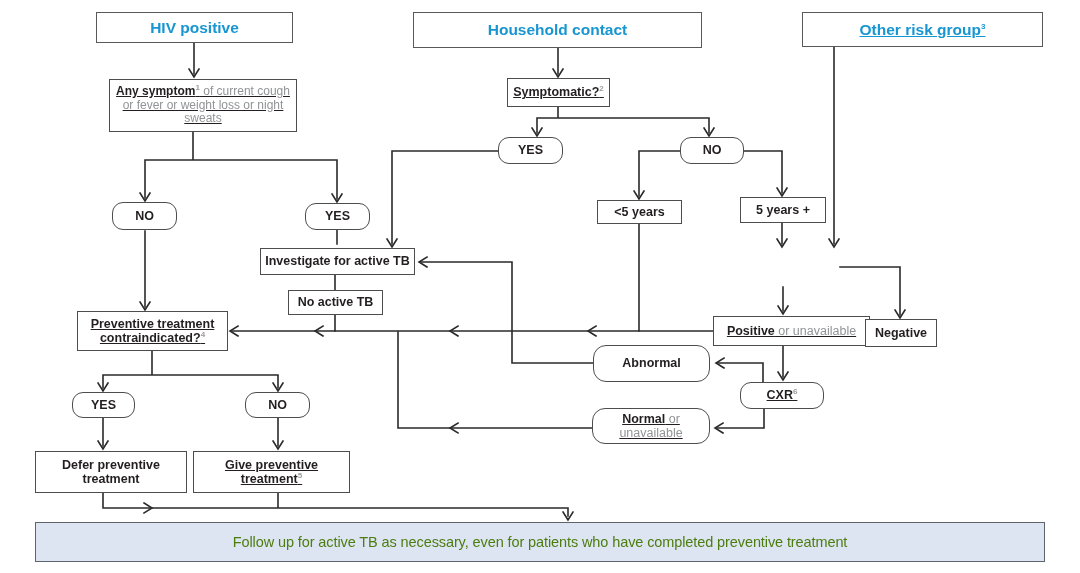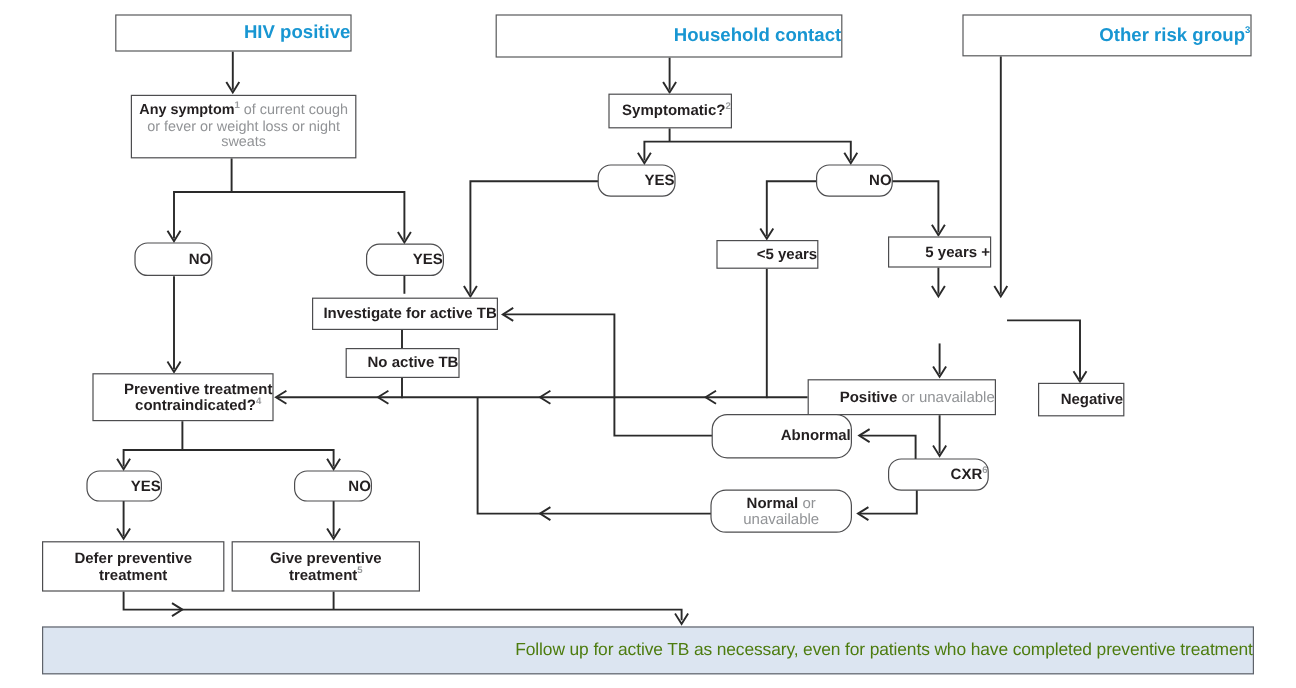--- a/index.html
+++ b/index.html
@@ -5,38 +5,38 @@
   html,body{margin:0;padding:0;background:#ffffff;}
   #stage{
     position:relative;width:1080px;height:573px;background:#ffffff;
     font-family:"Liberation Sans","DejaVu Sans",sans-serif;
     color:#231f20;overflow:hidden;
   }
   #wires{position:absolute;left:0;top:0;z-index:1;}
   .box{
     position:absolute;z-index:2;background:#ffffff;
     border:1.3px solid #4d4d4f;
-    display:flex;align-items:center;justify-content:flex-end;
+    display:flex;align-items:center;justify-content:center;
     text-align:center;font-weight:bold;font-size:12.5px;line-height:1.15;
     box-sizing:border-box;color:#231f20;
   }
   .pill{border-radius:11px;}
   .bigpill{border-radius:13px;}
   .hdr{
     border:1.8px solid #58595b;font-size:15.5px;color:#1896d2;
   }
   .hdr sup{color:#1896d2;}
   .gray{font-weight:normal;color:#919396;}
   sup{font-size:8px;color:#9a9c9e;line-height:0;vertical-align:super;font-weight:bold;}
   .sym{font-size:12px;}
   .bar{
     background:#dce5f1;border:1.5px solid #5f636b;font-weight:normal;
     color:#4d7c0f;font-size:14.5px;letter-spacing:-0.1px;
   }
-  .wrap{display:inline-block;}
+  .wrap{display:inline-block;text-decoration:underline;}
 </style>
 </head>
 <body>
 
 <div id="stage">
 
   <svg id="wires" width="1080" height="573" viewBox="0 0 1080 573">
     <g stroke="#2a2a2a" stroke-width="1.6" fill="none" stroke-linecap="square">
 
       <path d="M194 43 V74"></path>
@@ -121,21 +121,21 @@
   </div>
   <div class="box pill" style="left:680px;top:137px;width:64px;height:27px">
     <span>NO</span>
   </div>
   <div class="box" style="left:597px;top:200px;width:85px;height:24px">
     <span>&lt;5 years</span>
   </div>
   <div class="box" style="left:740px;top:197px;width:86px;height:26px">
     <span>5 years +</span>
   </div>
-  <div class="box" style="left:673px;top:316px;width:157px;height:30px">
+  <div class="box" style="left:713px;top:316px;width:157px;height:30px">
     <span class="wrap"><b>Positive</b><span class="gray"> or unavailable</span></span>
   </div>
   <div class="box" style="left:865px;top:319px;width:72px;height:28px">
     <span>Negative</span>
   </div>
   <div class="box pill" style="left:740px;top:382px;width:84px;height:27px">
     <span class="wrap"><span>CXR</span><sup>6</sup></span>
   </div>
   <div class="box bigpill" style="left:593px;top:345px;width:117px;height:37px">
     <span>Abnormal</span>

